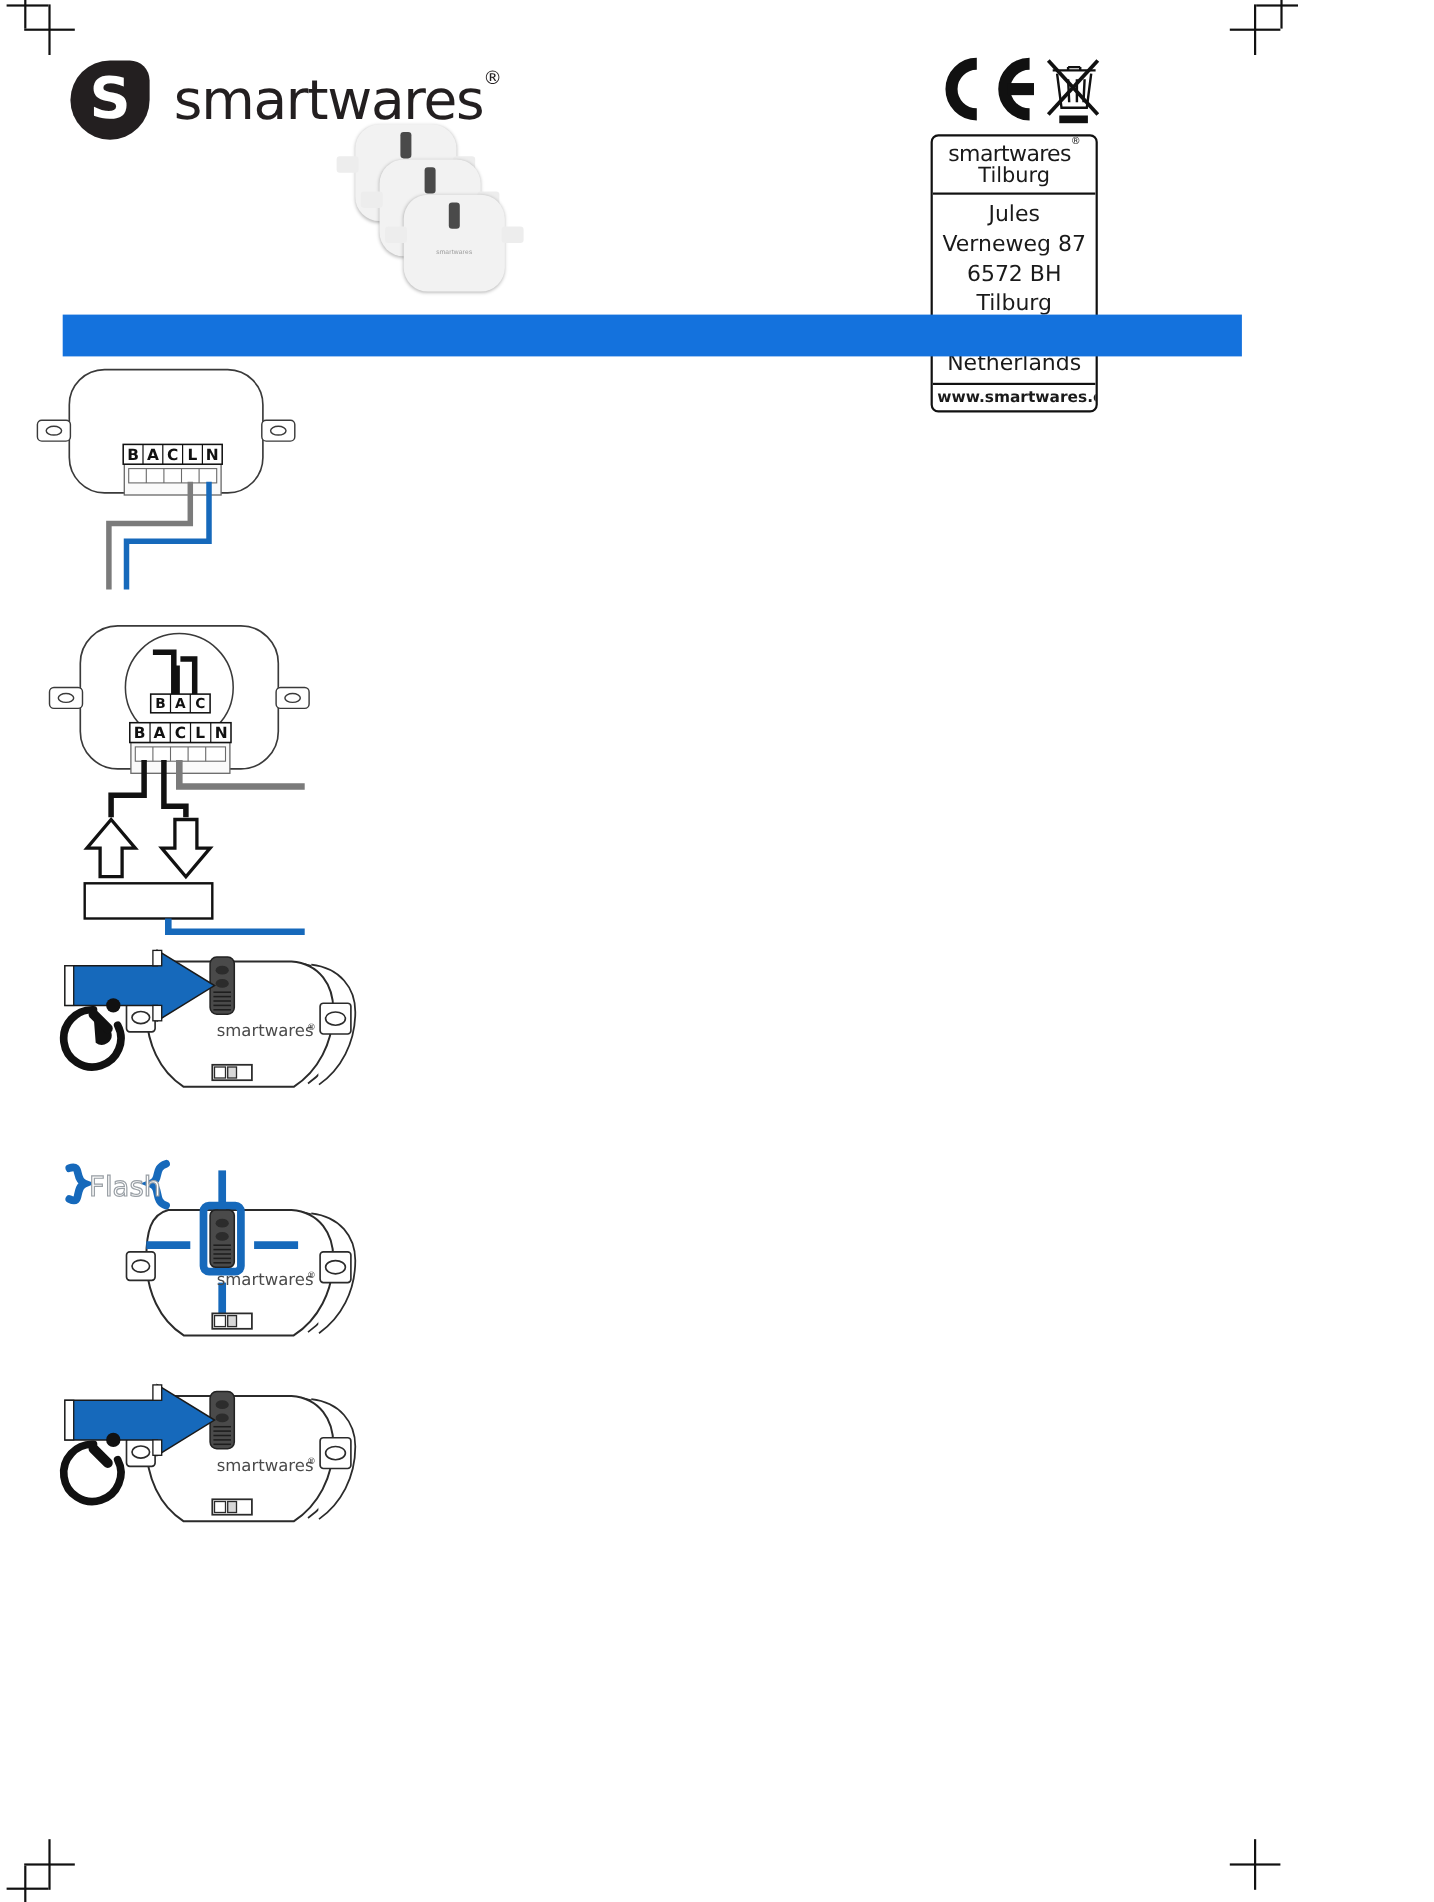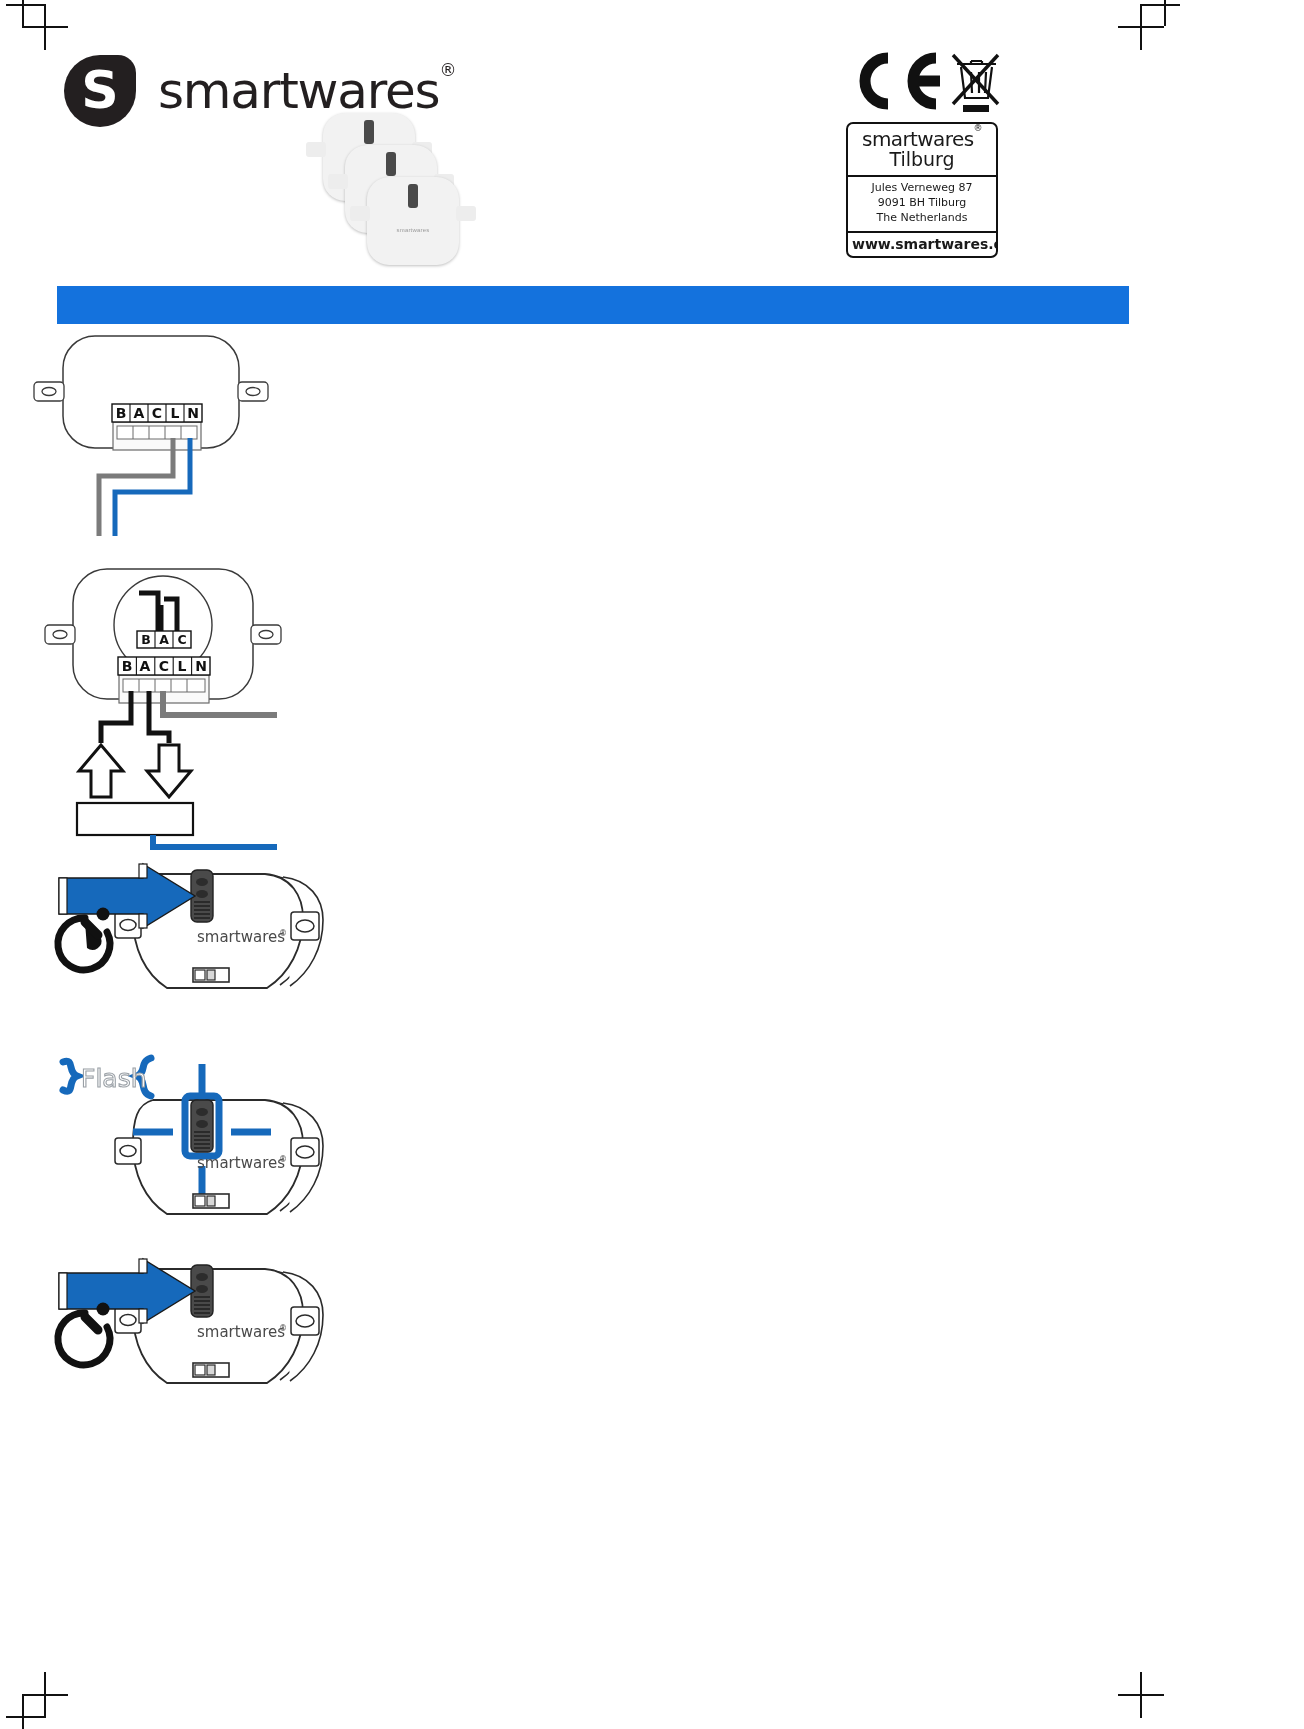--- a/index.html
+++ b/index.html
@@ -74,21 +74,21 @@
   }
   #addr-title {
     padding:5px 4px 6px; text-align:center; border-bottom:2.4px solid #111;
     line-height:1.0;
   }
   #addr-title .t1 { font-size:20px; font-family:"DejaVu Sans", sans-serif; letter-spacing:-.6px; }
   #addr-title .t1 sup { font-size:9px; top:-7px; position:relative; }
   #addr-title .t2 { font-size:19px; font-family:"DejaVu Sans", sans-serif; margin-top:1px; }
   #addr-lines {
     padding:4px 4px 5px; text-align:center; border-bottom:2.4px solid #111;
-    font-size:11px; line-height:1.35; font-family:"DejaVu Sans", sans-serif;
+    font-size:20px; line-height:1.35; font-family:"DejaVu Sans", sans-serif;
   }
   #addr-url {
     padding:3px 4px 4px; text-align:center; font-size:14px; font-weight:bold;
     font-family:"DejaVu Sans", sans-serif;
   }
 
   
   #blue-bar { position:absolute; left:57px; top:286px; width:1072px; height:38px; }
 
   
@@ -180,21 +180,21 @@
     </svg>
   </div>
 
   <div id="address-box">
     <div id="addr-title">
       <div class="t1"><em style="font-style:normal">smartwares</em><sup>®</sup></div>
       <div class="t2">Tilburg</div>
     </div>
     <div id="addr-lines">
       <div>Jules Verneweg 87</div>
-      <div>9091 BH Tilburg</div>
+      <div>6572 BH Tilburg</div>
       <div>The Netherlands</div>
     </div>
     <div id="addr-url">www.smartwares.eu</div>
   </div>
 </div>
 
 <div id="blue-bar" style="background:#1472dd"></div>
 
 <div class="panel" id="panel-1">
   <svg width="330" height="230" viewBox="0 0 330 230">

